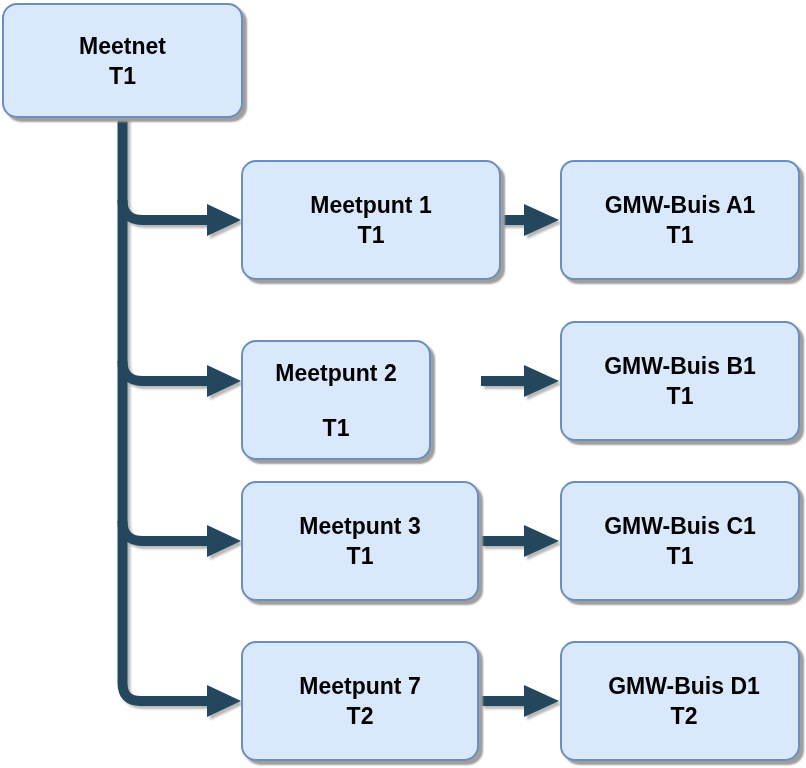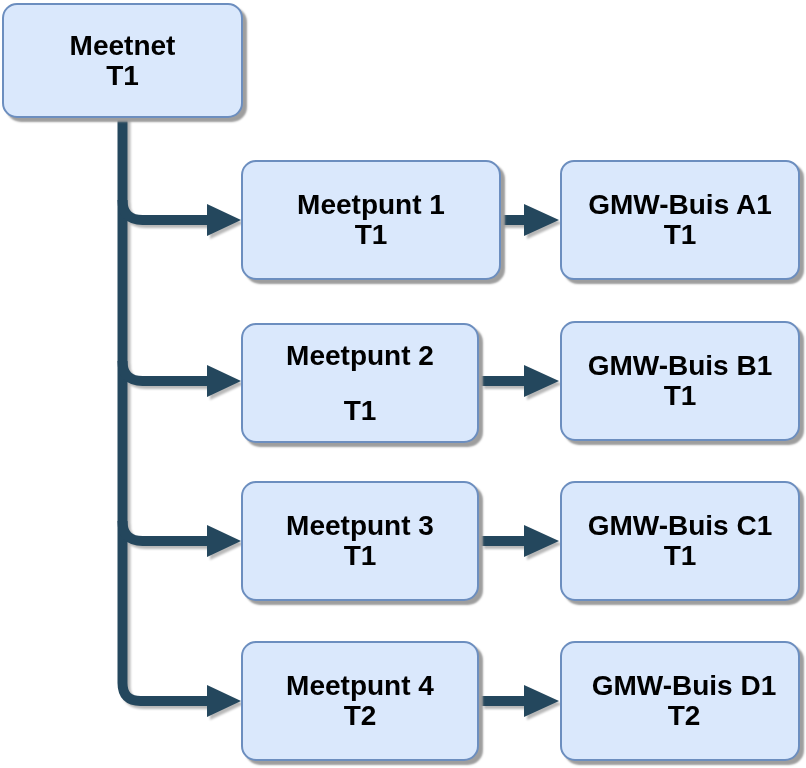--- a/index.html
+++ b/index.html
@@ -39,26 +39,26 @@
     flex-direction: column;
     justify-content: center;
     align-items: center;
     text-align: center;
     background: var(--color-box-fill, #dae8fc);
     border: 2px solid var(--color-box-border, #6c8ebf);
     border-radius: 15px;
     box-shadow: 4px 4px 2px var(--color-shadow, #9e9e9e);
     color: var(--color-text, #000000);
     font-weight: bold;
-    font-size: 28px;
+    font-size: 23px;
     line-height: 30px;
   }
   .node-root    { left: 2px;   top: 3px;   width: 241px; height: 115px; }
   .node-mid-0   { left: 241px; top: 160px; width: 260px; height: 120px; }
-  .node-mid-1   { left: 241px; top: 323px; width: 238px; height: 120px; gap: 25px; }
+  .node-mid-1   { left: 241px; top: 340px; width: 190px; height: 120px; gap: 25px; }
   .node-mid-2   { left: 241px; top: 481px; width: 238px; height: 120px; }
   .node-mid-3   { left: 241px; top: 641px; width: 238px; height: 120px; }
   .node-right-0 { left: 560px; top: 160px; width: 240px; height: 120px; border-radius: 14px; }
   .node-right-1 { left: 560px; top: 321px; width: 240px; height: 120px; text-align: center; }
   .node-right-2 { left: 560px; top: 481px; width: 240px; height: 120px; }
   .node-right-3 { left: 560px; top: 641px; width: 240px; height: 120px; padding-left: 8px; }
 </style>
 </head>
 <body>
 
@@ -114,21 +114,21 @@
   <div class="node node-mid-2">
     <div>Meetpunt 3</div>
     <div>T1</div>
   </div>
   <div class="node node-right-2">
     <div>GMW-Buis C1</div>
     <div>T1</div>
   </div>
 
   <div class="node node-mid-3">
-    <div>Meetpunt 4</div>
+    <div>Meetpunt 7</div>
     <div>T2</div>
   </div>
   <div class="node node-right-3">
     <div>GMW-Buis D1</div>
     <div>T2</div>
   </div>
 
 </div>
 
 </body></html>

